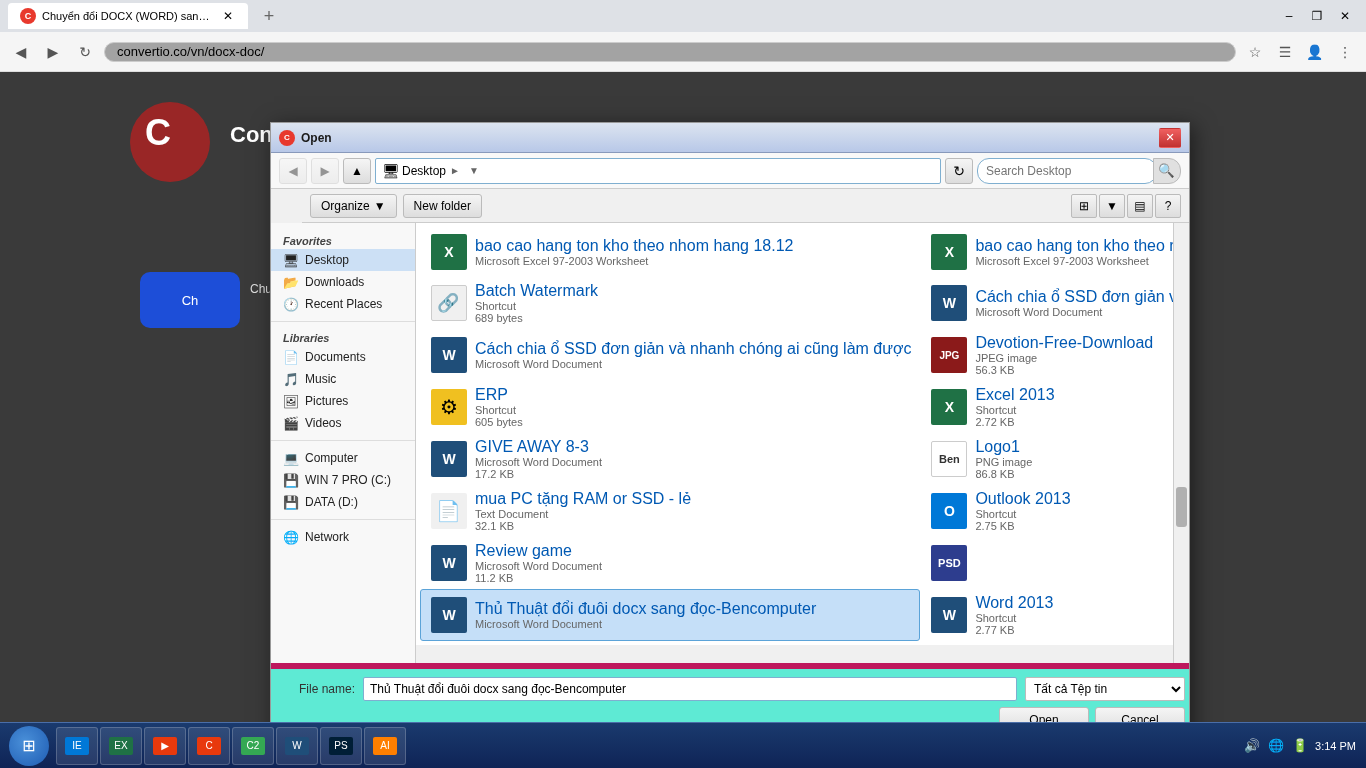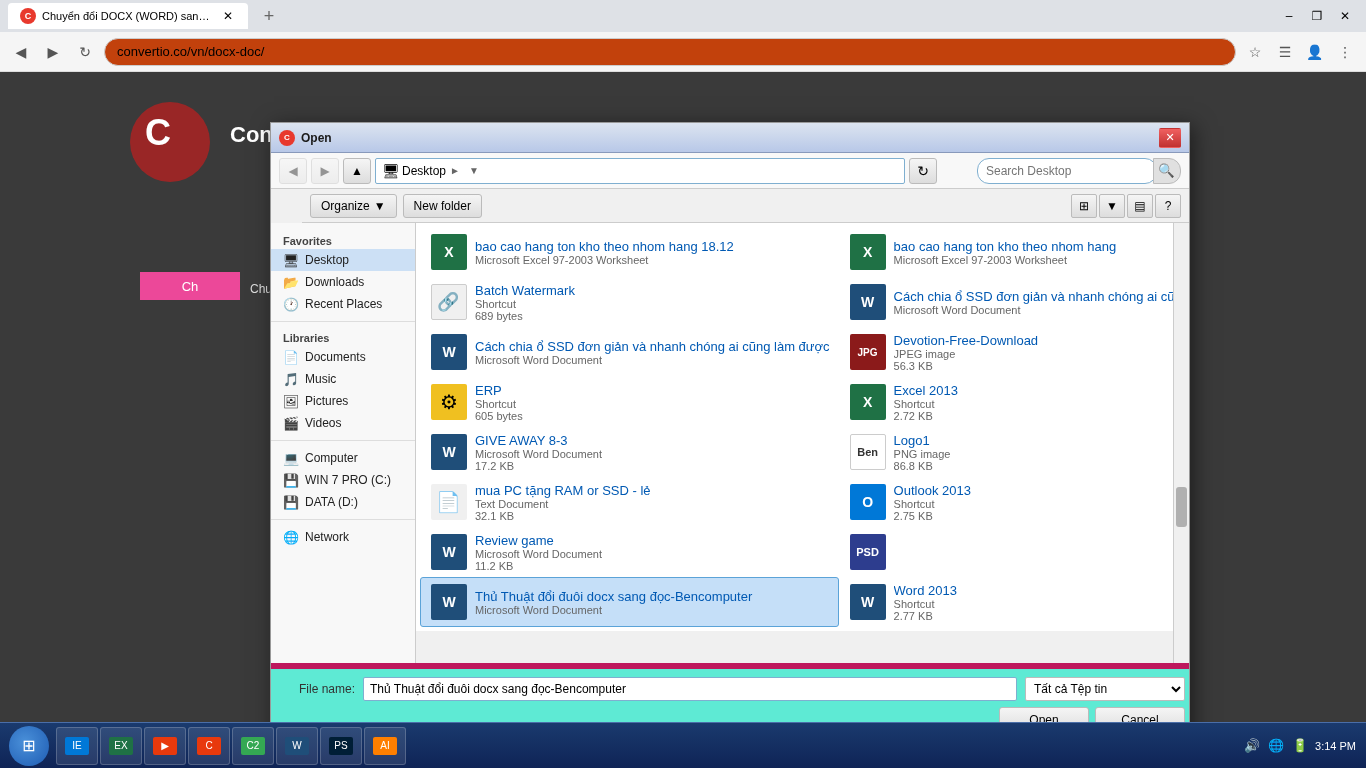--- a/index.html
+++ b/index.html
@@ -67,26 +67,26 @@
       gap: 6px;
       border-bottom: 1px solid #ddd;
     }
     .nav-btn {
       width: 26px; height: 26px; border-radius: 50%; border: none; background: none;
       cursor: pointer; display: flex; align-items: center; justify-content: center;
       font-size: 14px; color: #555;
     }
     .address-bar {
       flex: 1;
-      height: 28px;
+      height: 20px;
       border: 1px solid #ccc;
       border-radius: 14px;
       padding: 0 12px;
       font-size: 13px;
-      background: #c2410c;
+      background: #a3a3a3;
       outline: none;
     }
     .toolbar-icons {
       display: flex; gap: 4px; align-items: center;
     }
     .toolbar-icon {
       width: 26px; height: 26px; display: flex; align-items: center; justify-content: center;
       cursor: pointer; border-radius: 4px; font-size: 14px; color: #555;
     }
 
@@ -209,21 +209,21 @@
       width: 20px; display: flex; align-items: center; justify-content: center;
       cursor: pointer; font-size: 10px; color: #666;
     }
     .dialog-refresh-btn {
       width: 28px; height: 26px; display: flex; align-items: center; justify-content: center;
       border: 1px solid #bbb; border-radius: 3px; background: linear-gradient(to bottom, #f5f5f5, #ddd);
       cursor: pointer; font-size: 14px;
     }
     .dialog-search {
       width: 180px; height: 26px; border: 1px solid #7fafd0; border-radius: 12px;
-      padding: 0 8px; font-size: 12px; background: white; margin-left: 36px;
+      padding: 0 8px; font-size: 12px; background: white;
     }
 
     
     .dialog-action-bar {
       height: 34px;
       background: #f0f0f0;
       display: flex;
       align-items: center;
       padding: 0 8px;
       gap: 6px;
@@ -255,20 +255,21 @@
     .dialog-sidebar {
       width: 145px;
       background: #f8f8f8;
       border-right: 1px solid #ccc;
       padding: 8px 0;
       overflow-y: auto;
     }
     .sidebar-section-header {
       font-size: 11px; font-weight: bold; color: #444;
       padding: 4px 12px 2px;
+      font-style: italic;
     }
     .sidebar-item {
       display: flex; align-items: center; gap: 6px;
       padding: 3px 12px; cursor: pointer; font-size: 12px; color: #222;
     }
     .sidebar-item.active { background: #cce0f5; }
     .sidebar-item-icon {
       width: 16px; height: 16px; flex-shrink: 0;
       display: flex; align-items: center; justify-content: center; font-size: 13px;
     }
@@ -294,21 +295,21 @@
       border: 1px solid transparent;
       border-radius: 3px;
     }
     .file-item.selected { background: #c5dff8; border-color: #5ba3d8; }
     .file-icon {
       width: 40px; height: 40px; flex-shrink: 0;
       display: flex; align-items: center; justify-content: center;
       font-size: 28px;
     }
     .file-info { flex: 1; min-width: 0; }
-    .file-name { font-size: 13px; color: #0059b3; font-weight: 500; white-space: nowrap; overflow: hidden; text-overflow: ellipsis; }
+    .file-name { font-size: 16px; color: #0059b3; font-weight: 500; white-space: nowrap; overflow: hidden; text-overflow: ellipsis; }
     .file-type { font-size: 11px; color: #666; white-space: nowrap; overflow: hidden; text-overflow: ellipsis; }
     .file-size { font-size: 11px; color: #666; }
 
     
     .dialog-filelist-wrapper {
       flex: 1;
       overflow: hidden;
       position: relative;
     }
     .scrollbar-track {
@@ -425,21 +426,21 @@
     <div class="toolbar-icon">⋮</div>
   </div>
 </div>
 
 <div class="browser-content">
 
   <div style="flex:1; background: #3a3a3a; position: relative; overflow: hidden;">
     <div style="position:absolute; left:130px; top:30px; background:#b22222; width:80px; height:80px; border-radius:50%; opacity:0.8;"></div>
     <div style="position:absolute; left:145px; top:40px; color:white; font-size:36px; font-weight:bold;">C</div>
     <div style="position:absolute; left:230px; top:50px; color:white; font-size:22px; font-weight:bold;">Convertio</div>
-    <div style="position:absolute; left:140px; top:200px; background:#ec4899; color:white; width:100px; height:28px; display:flex; align-items:center; justify-content:center; border-radius:0; font-size:13px;">Ch</div>
+    <div style="position:absolute; left:140px; top:200px; background:#1d4ed8; color:white; width:100px; height:56px; display:flex; align-items:center; justify-content:center; border-radius:10px; font-size:13px;">Ch</div>
     <div style="position:absolute; left:250px; top:210px; color:#ddd; font-size:12px;">Chuyển đổi tài liệ...</div>
   </div>
 
   <div class="dialog-overlay">
     <div class="dialog">
 
       <div class="dialog-titlebar">
         <div class="dialog-title-icon">C</div>
         <span class="dialog-title-text">Open</span>
         <div class="dialog-win-controls">

